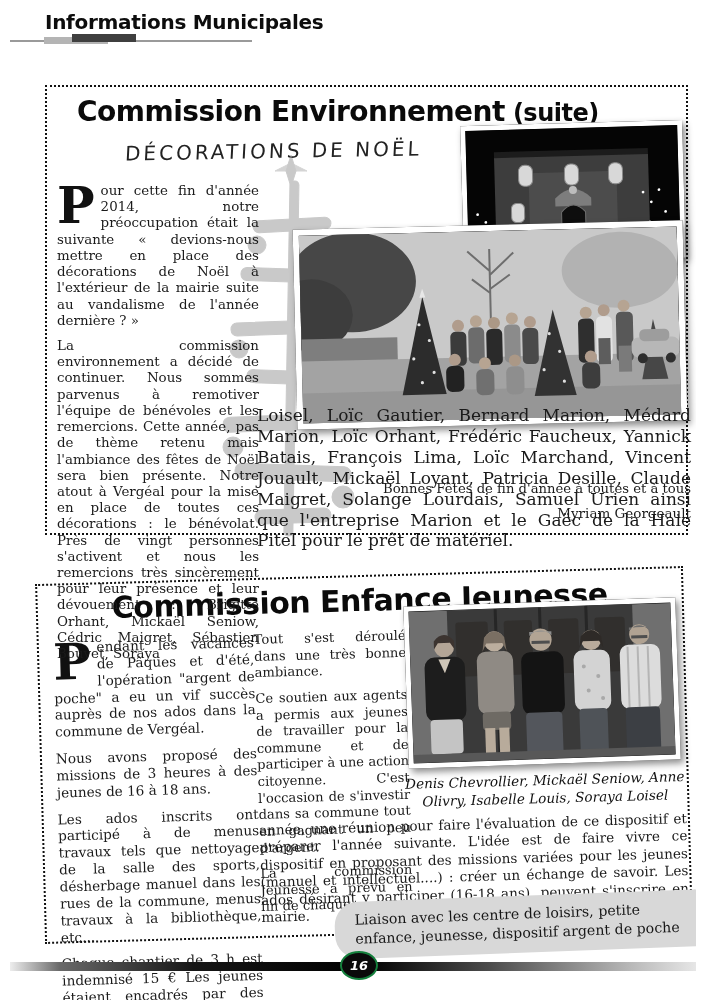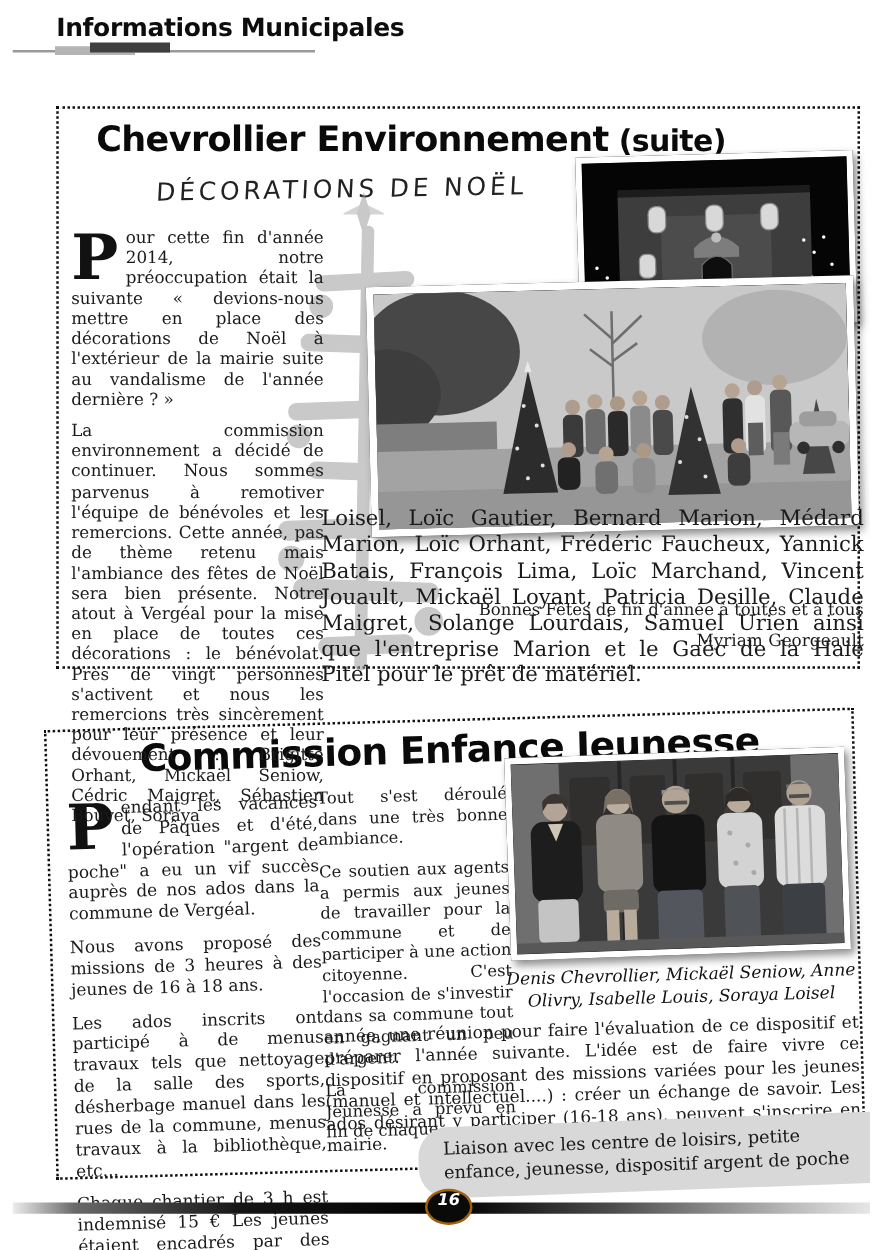--- a/index.html
+++ b/index.html
@@ -57,37 +57,37 @@
   .tree-sketch { position:absolute; left:148px; top:66px; width:192px; height:390px; z-index:1; opacity:0.55; }
 
   .callout { position:absolute; left:288px; top:323px; width:384px; background:#d8d8d8;
     border-radius:24px; padding:9px 18px 10px 20px; font-size:14.2px; line-height:1.35;
     transform:rotate(-0.5deg); z-index:6; color:#161616; }
 
   
   .footer-bar { position:absolute; left:0; top:962px; width:706px; height:9px;
     background:linear-gradient(to right,#ededed 0%,#6a6a6a 7%,#151515 26%,#000 50%,#4c4c4c 68%,#b9b9b9 88%,#f4f4f4 100%); }
   .page-number-badge { position:absolute; left:330px; top:951px; width:38px; height:29px; background:#0a0a0a;
-    border-radius:50%; display:flex; justify-content:center; border:2px solid #a16207; }
+    border-radius:50%; display:flex; align-items:center; justify-content:center; border:2px solid #15803d; }
   .page-number-badge span { color:#fff; font-family:"DejaVu Sans", sans-serif; font-weight:bold; font-size:13px; font-style:italic; }
 </style>
 </head>
 <body>
 
 <div class="page">
 
   <div class="masthead-title">Informations Municipales</div>
   <div class="masthead-line"></div>
   <div class="masthead-bar-light"></div>
   <div class="masthead-bar-dark"></div>
 
   <div class="dotted-box box-env">
 
     <div class="section-title title-env">
-      <span>Chevrollier Environnement</span><span class="suffix">(suite)</span>
+      <span>Commission Environnement</span><span class="suffix">(suite)</span>
     </div>
 
     <div class="subtitle-noel">DÉCORATIONS DE NOËL</div>
 
     <svg class="tree-sketch" viewBox="0 0 192 390">
       <g stroke="#9e9e9e" fill="#9e9e9e">
         <path d="M96 2 L101 18 L96 34 L91 18 Z"></path>
         <path d="M80 18 L112 18 L96 10 Z" opacity="0.8"></path>
         <rect x="92" y="28" width="9" height="355" rx="4" transform="rotate(1 96 200)"></rect>
         <rect x="58" y="66" width="78" height="12" rx="6" transform="rotate(-3 97 72)"></rect>

